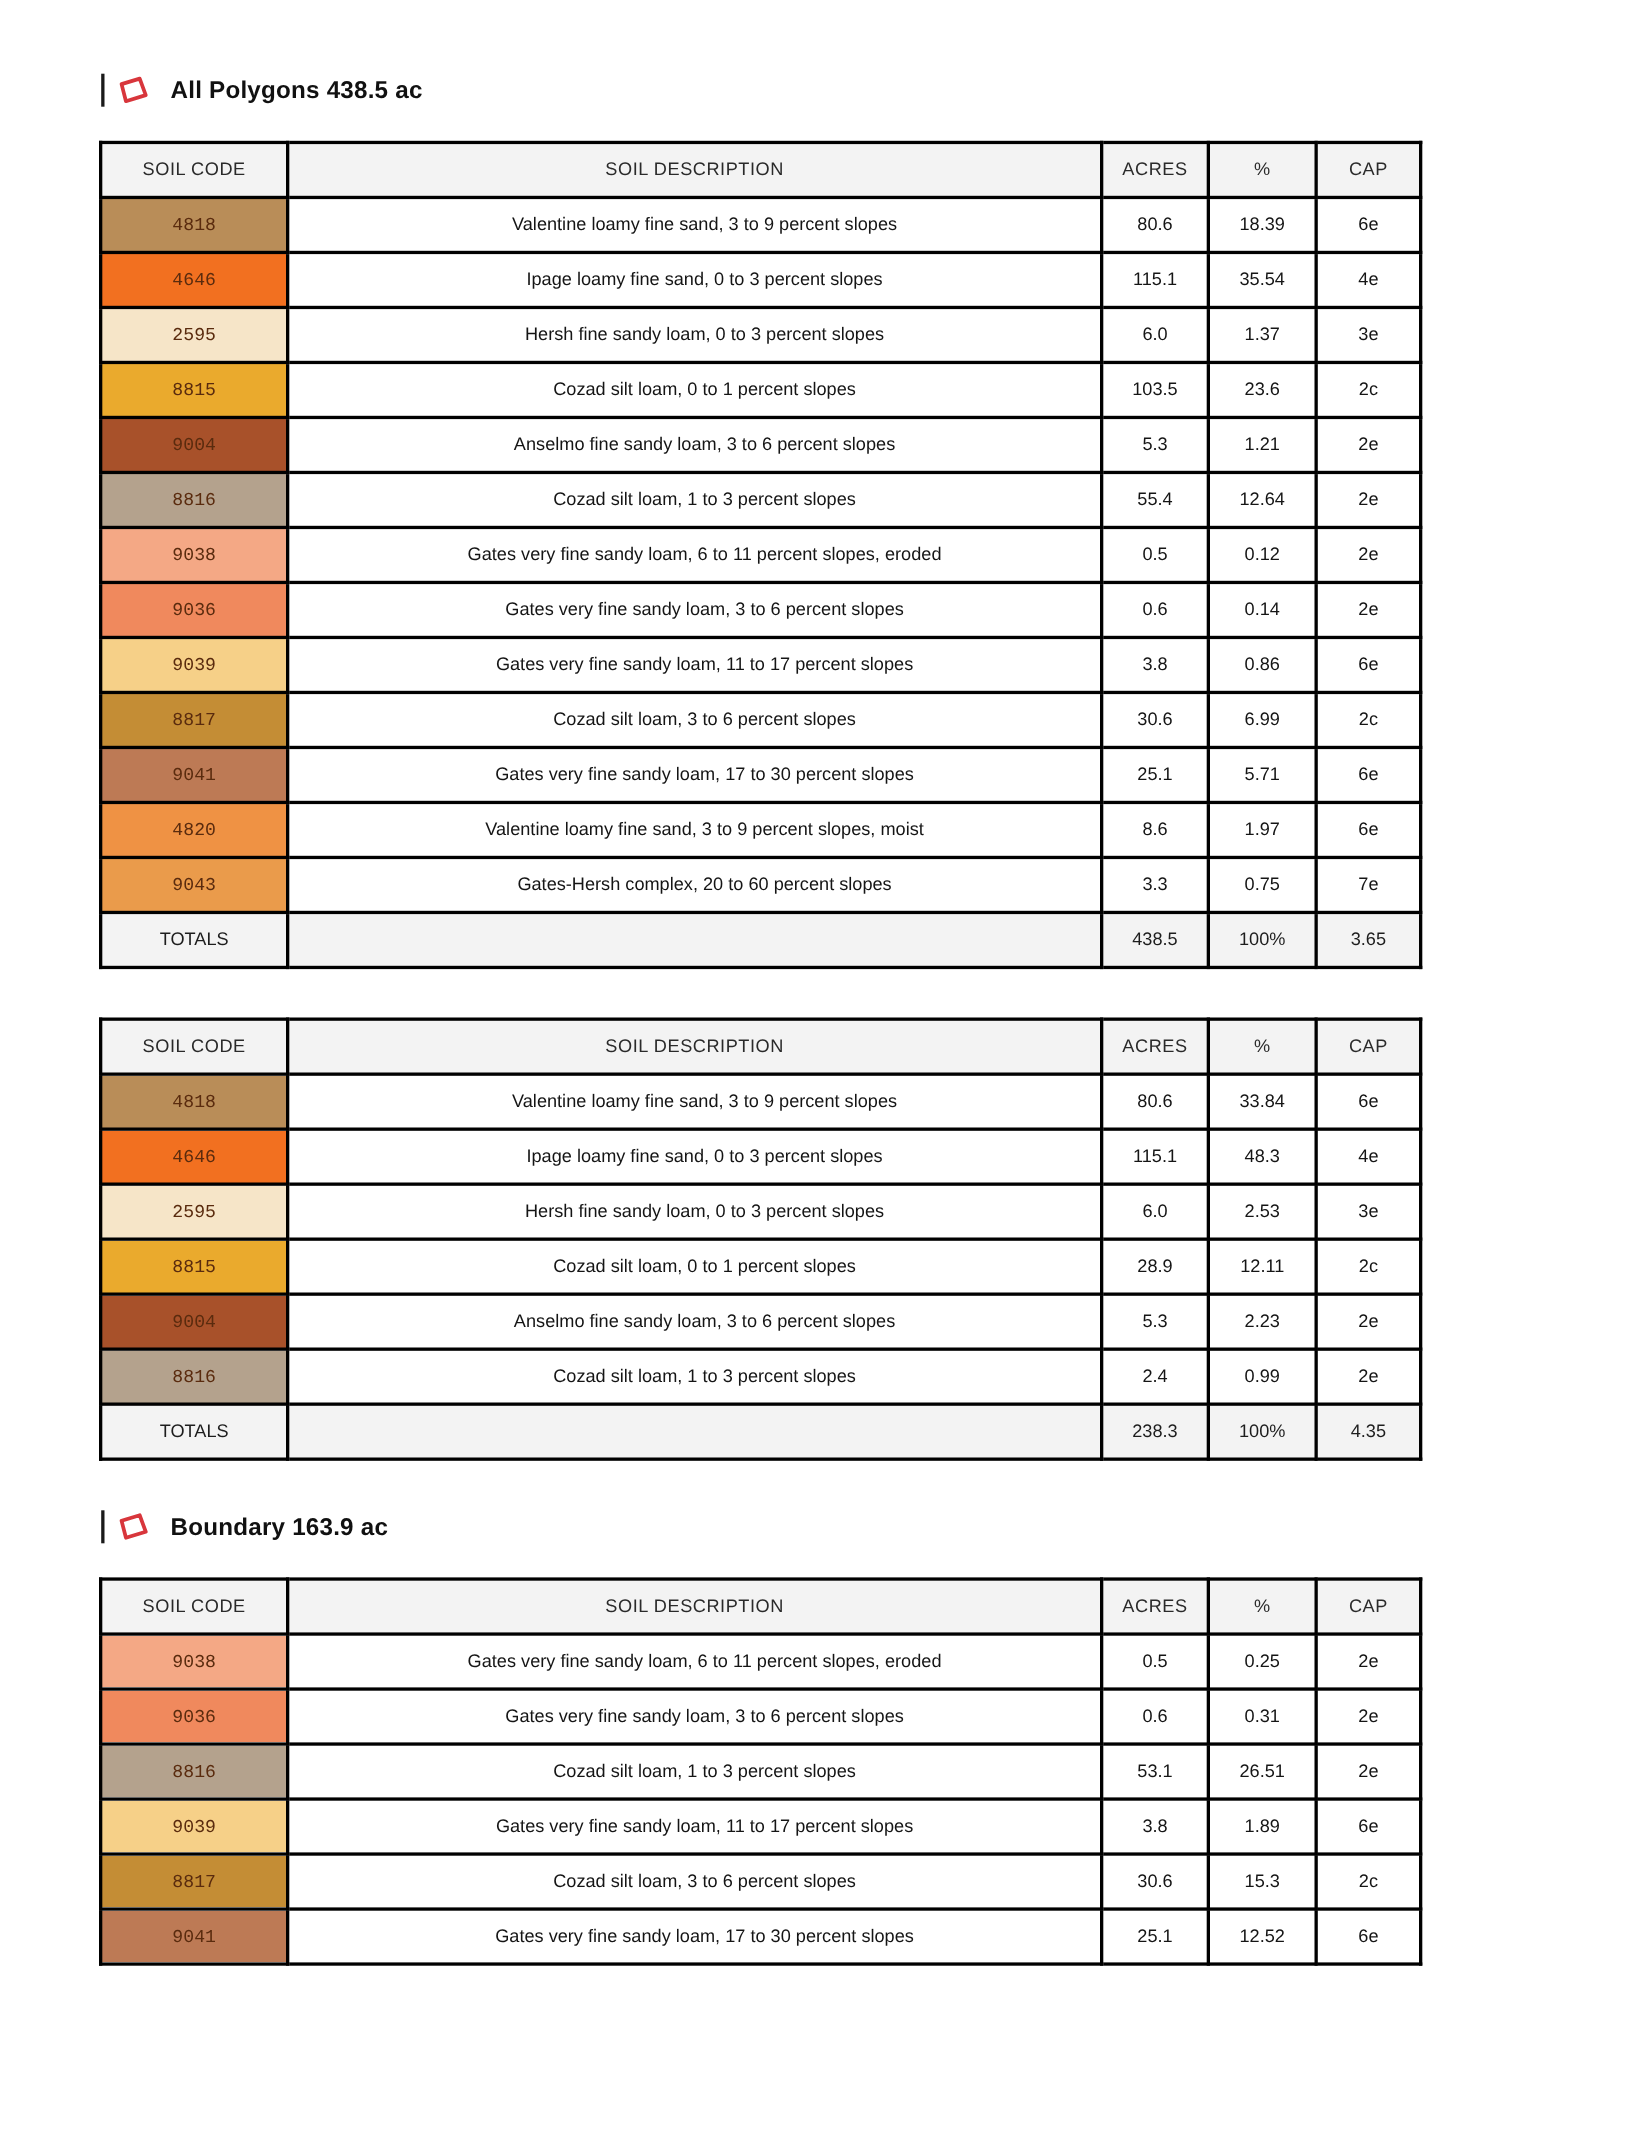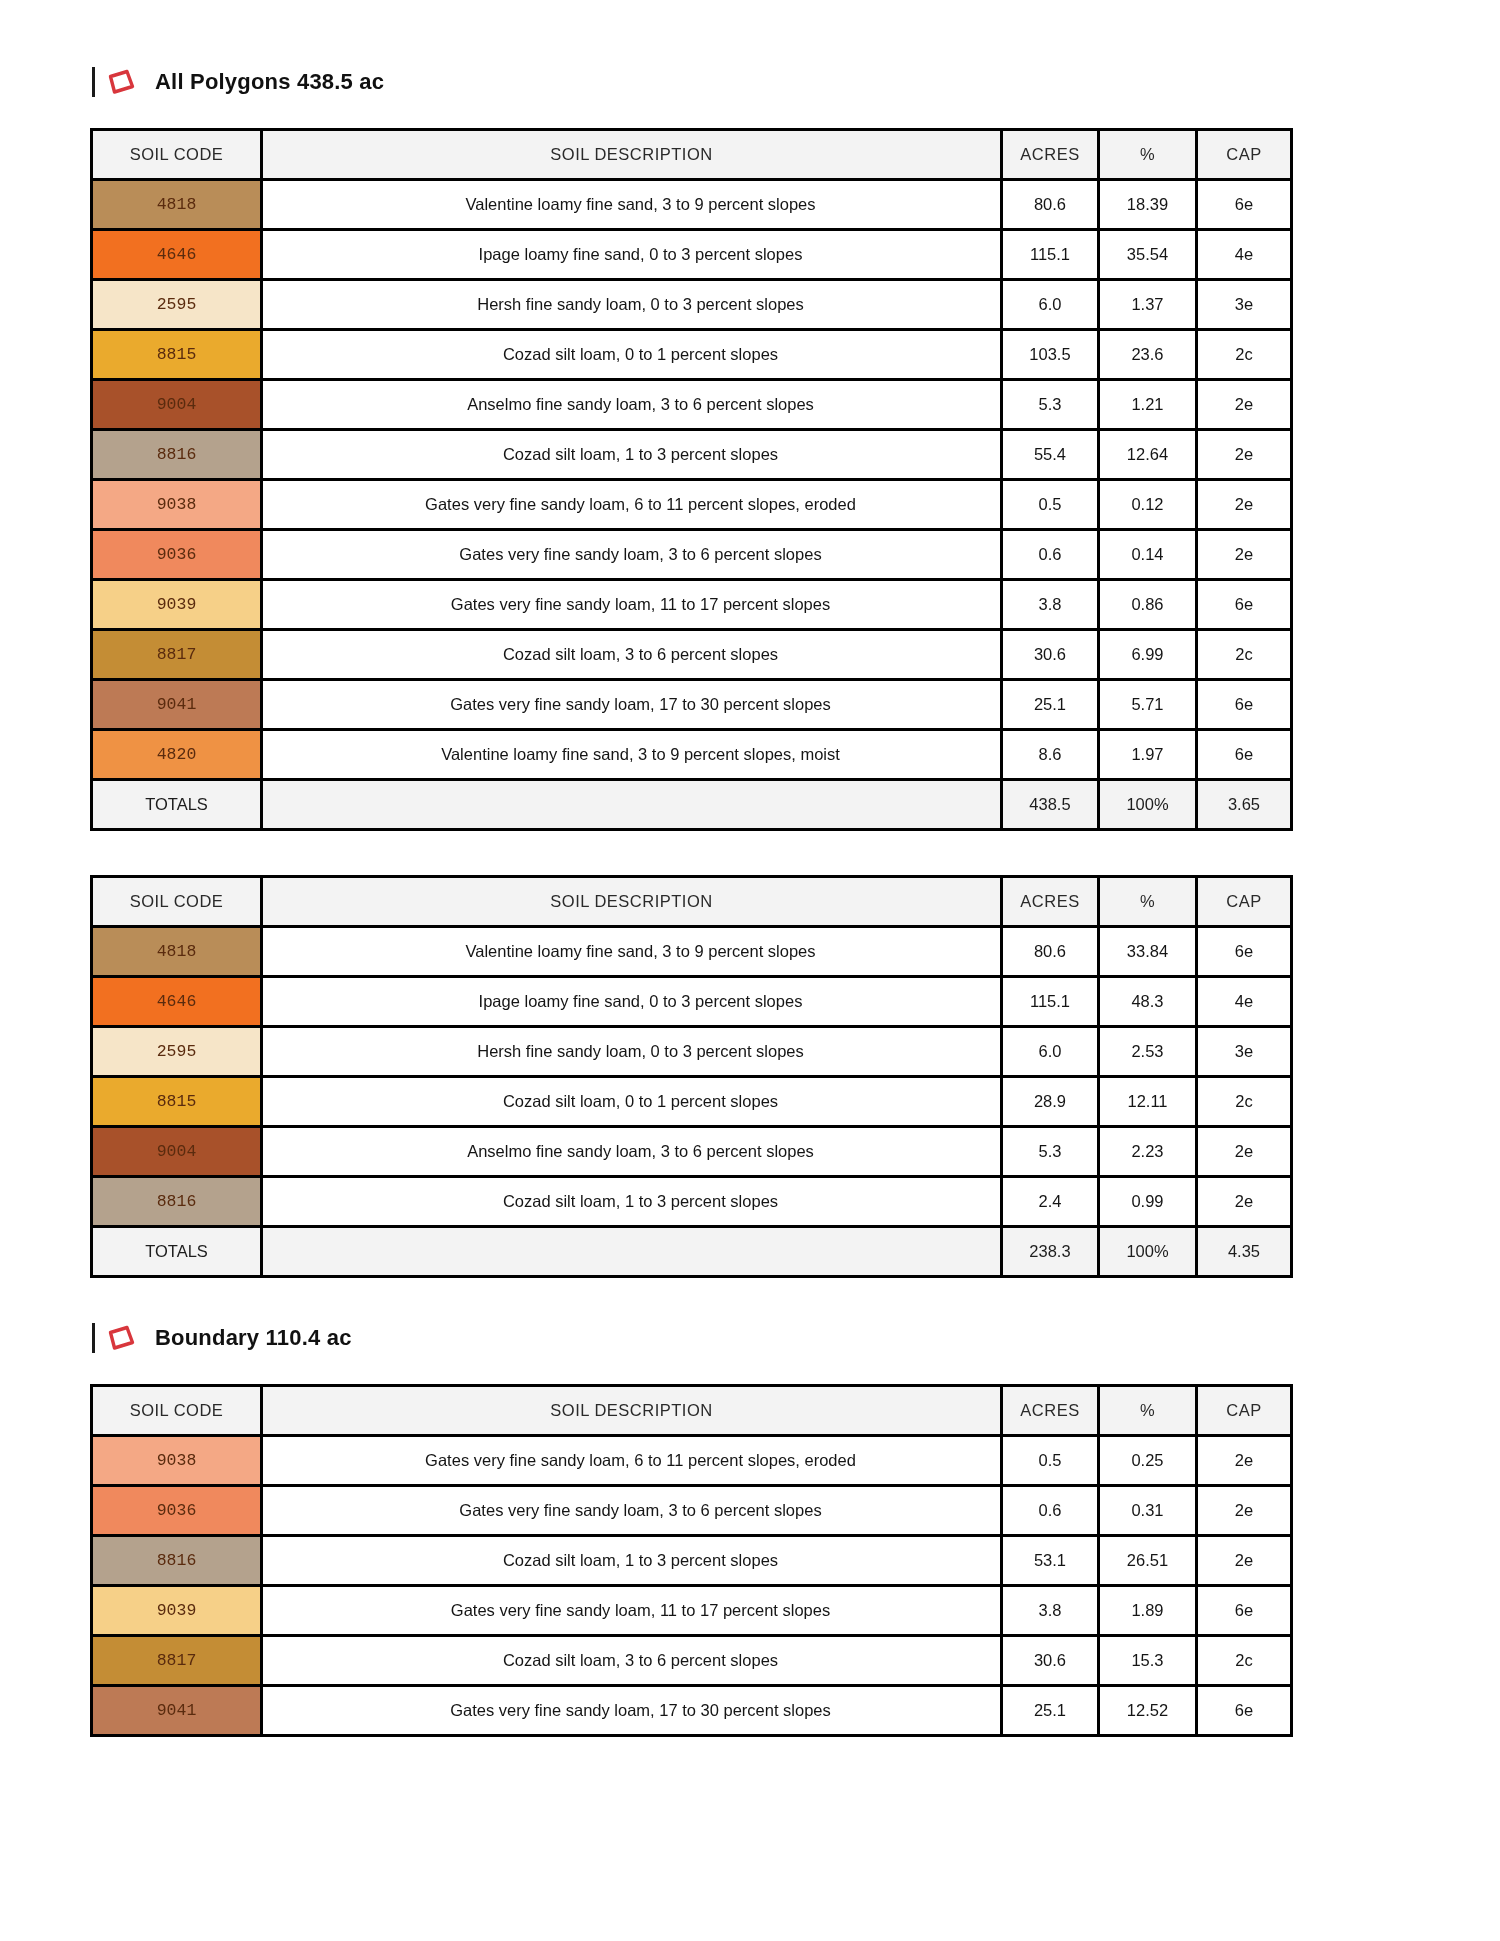--- a/index.html
+++ b/index.html
@@ -138,20 +138,27 @@
             <td class="num">5.71</td>
             <td class="num">6e</td>
           </tr>
           <tr>
             <td class="code" style="background: rgb(239, 146, 68);">4820</td>
             <td class="desc">Valentine loamy fine sand, 3 to 9 percent slopes, moist</td>
             <td class="num">8.6</td>
             <td class="num">1.97</td>
             <td class="num">6e</td>
           </tr>
+          <tr>
+            <td class="code" style="background: rgb(234, 155, 75);">9043</td>
+            <td class="desc">Gates-Hersh complex, 20 to 60 percent slopes</td>
+            <td class="num">3.3</td>
+            <td class="num">0.75</td>
+            <td class="num">7e</td>
+          </tr>
           <tr class="totals">
             <td>TOTALS</td>
             <td class="desc"></td>
             <td class="num">438.5</td>
             <td class="num">100%</td>
             <td class="num">3.65</td>
           </tr>
         </tbody>
     </table>
   </section>
@@ -227,21 +234,21 @@
         </tbody>
     </table>
   </section>
 
   <section class="section">
     <div class="heading">
       <span class="hbar"></span>
       <svg class="hicon" width="31" height="28" viewBox="0 0 31 28" style="color: rgb(216, 54, 60);">
         <path d="M5.5 8.5 L22 3.5 L27.5 18.5 L9.5 24 Z" fill="none" stroke="currentColor" stroke-width="3.4" stroke-linejoin="round"></path>
       </svg>
-      <h2 class="htitle">Boundary 110.4 ac</h2>
+      <h2 class="htitle">Boundary 163.9 ac</h2>
     </div>
     <table class="soil">
       <colgroup>
           <col style="width:170px">
           <col style="width:740px">
           <col style="width:97px">
           <col style="width:98px">
           <col style="width:95px">
         </colgroup>
       <thead>

